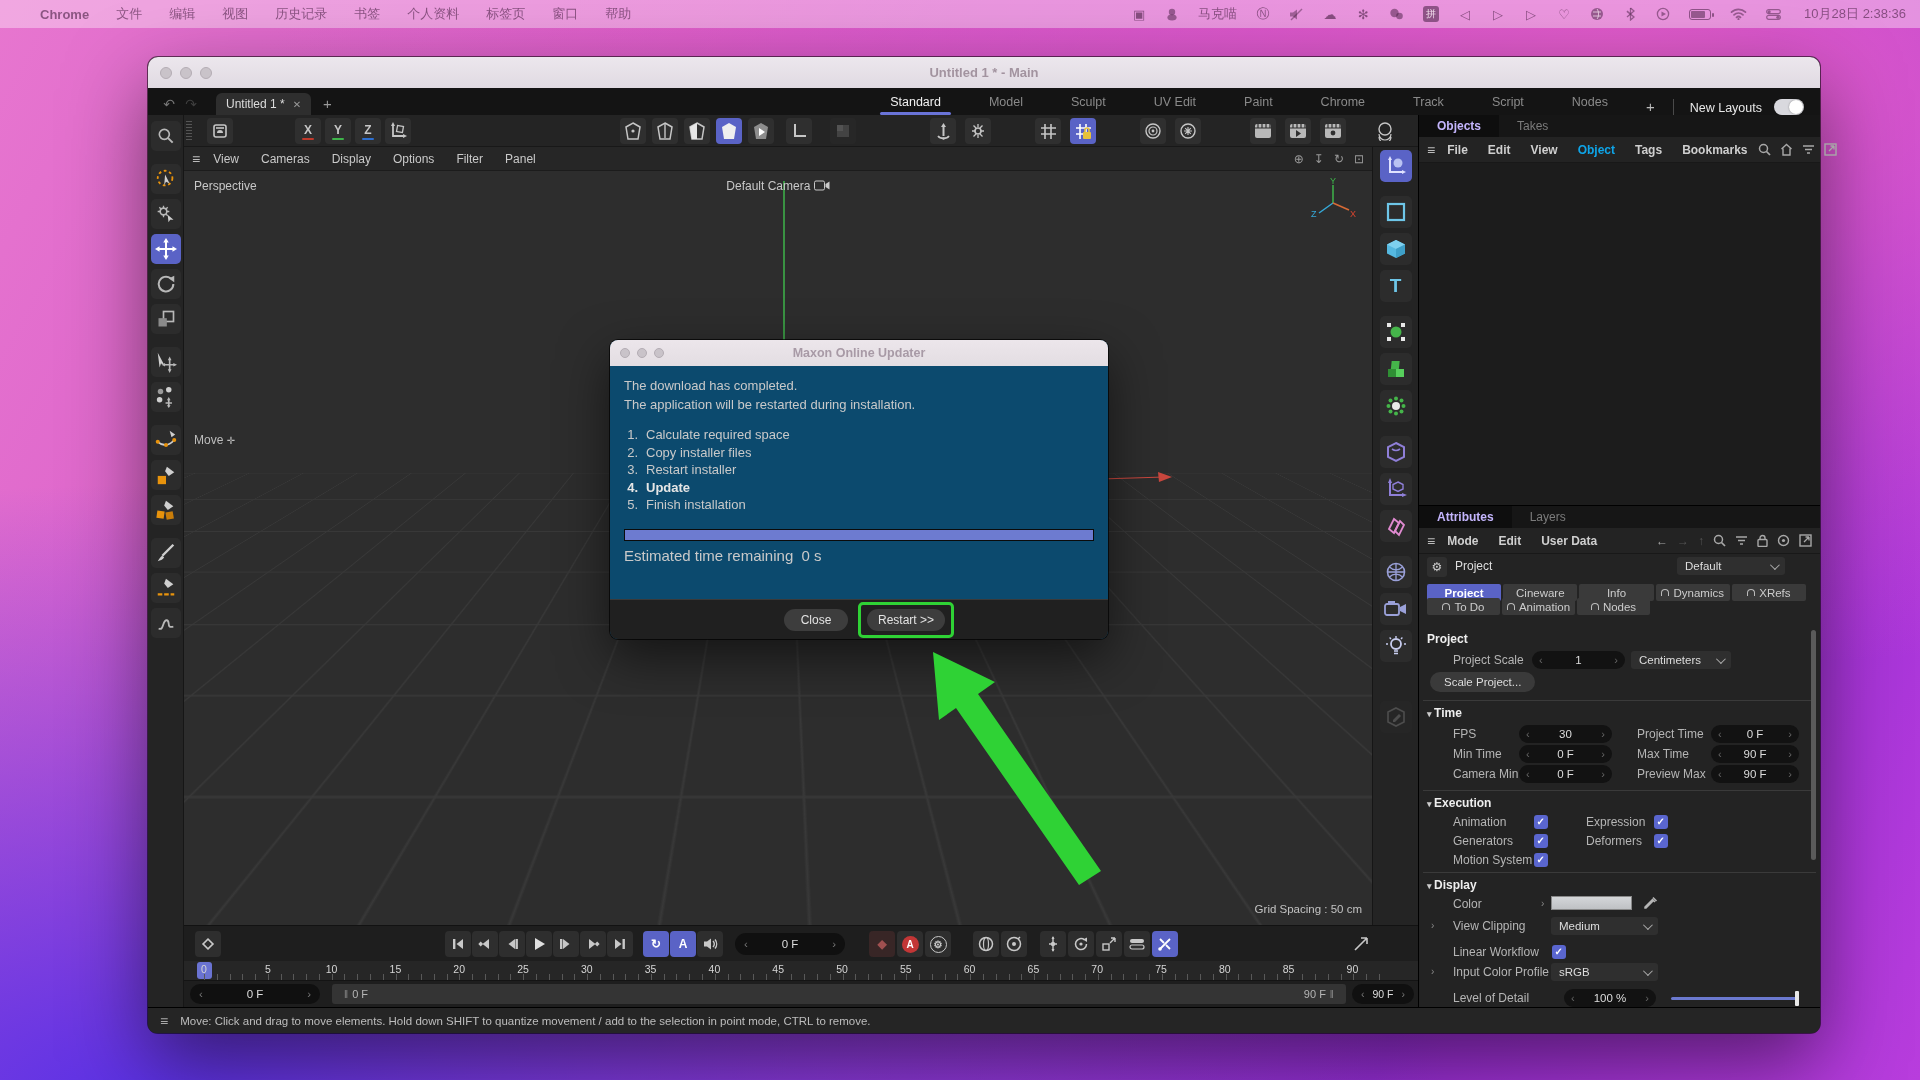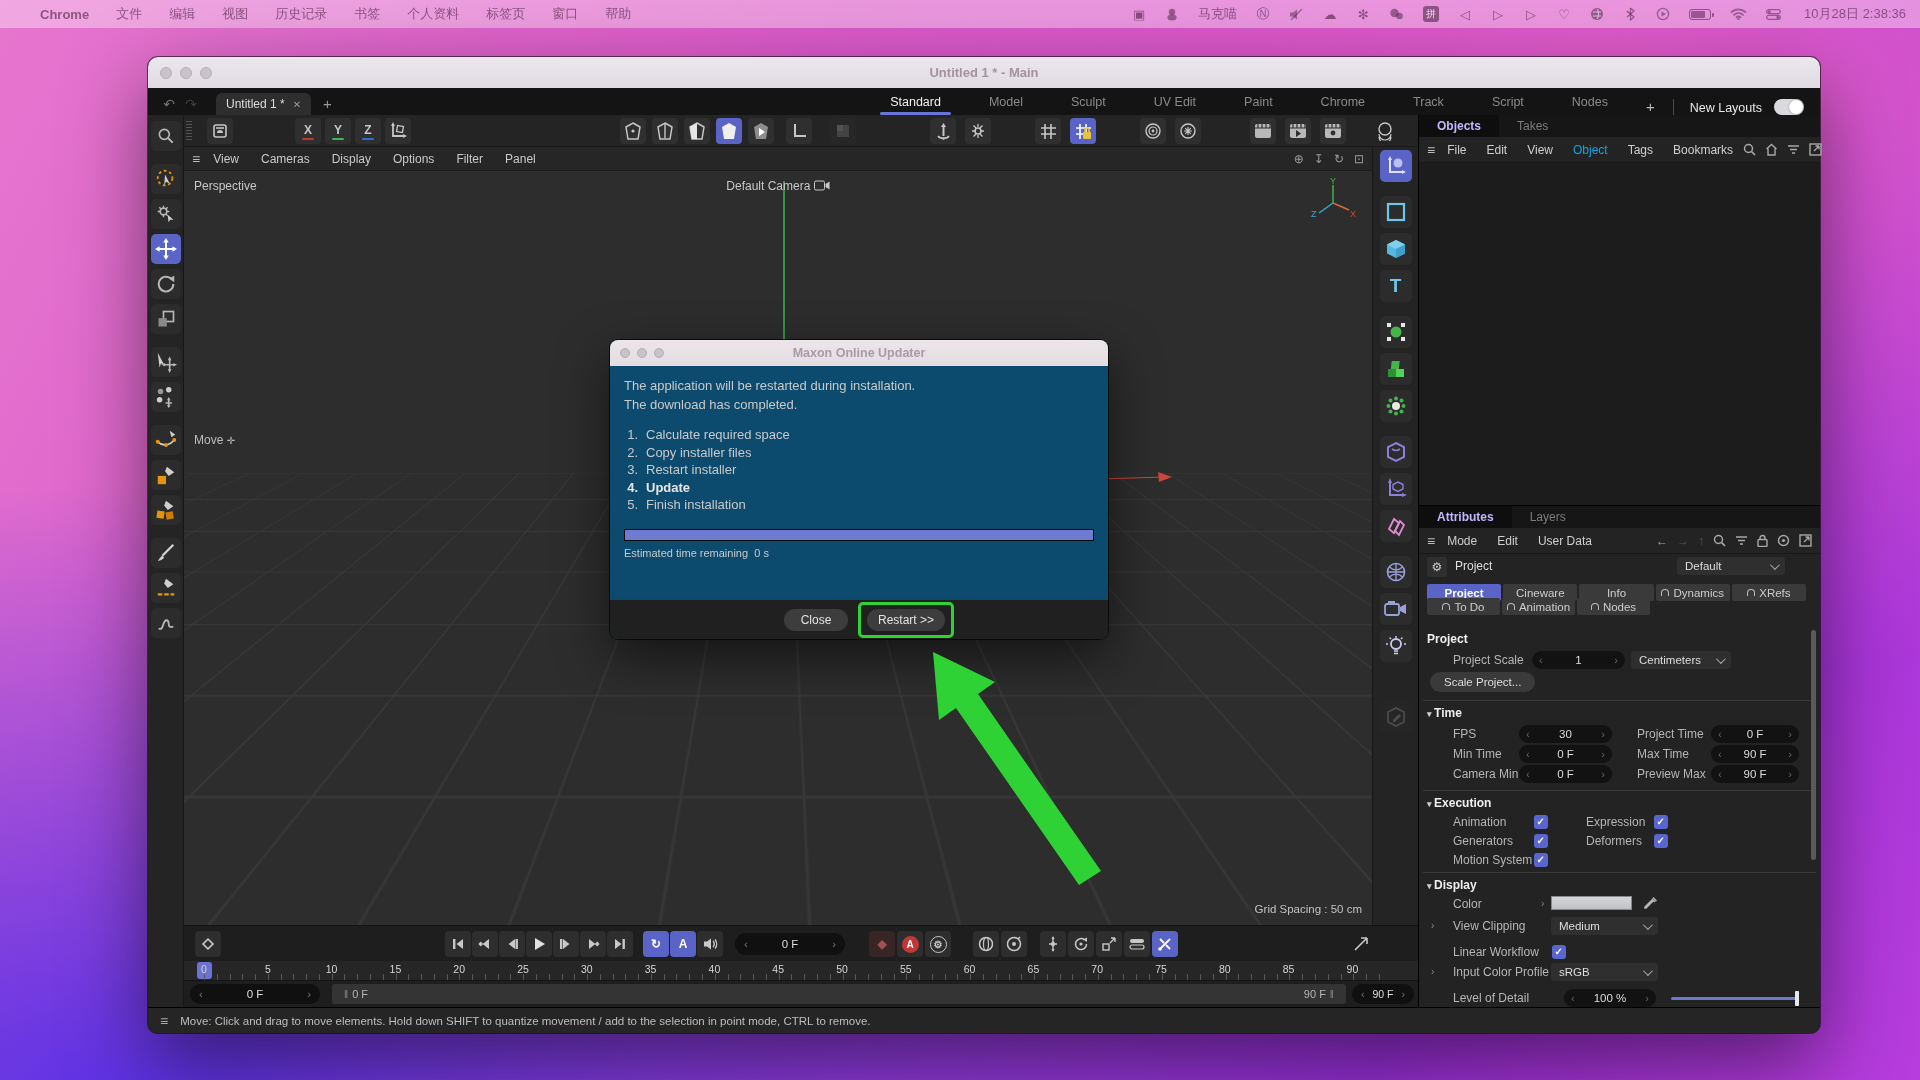--- a/index.html
+++ b/index.html
@@ -105,21 +105,21 @@
   .rangepill{position:absolute;top:3px;height:20px;background:#101010;border-radius:10px;color:#ddd;font-size:11.5px;display:flex;align-items:center;justify-content:center;}
   .rangebar{position:absolute;left:148px;top:3px;width:1014px;height:20px;background:#343434;border-radius:3px;color:#b5b5b5;font-size:11px;display:flex;align-items:center;padding:0 8px;}
   .rangebar .rb-end{margin-left:auto;}
   .rb-grip{color:#8a8a8a;margin:0 4px;font-size:10px;}
   
   .rightpanel{width:402px;background:#232323;border-left:1px solid #000;display:flex;flex-direction:column;font-size:12px;}
   .ptabs{height:22px;background:#161616;display:flex;align-items:flex-end;flex:0 0 auto;}
   .ptab{height:22px;display:flex;align-items:center;padding:0 18px;color:#7c7c7c;font-size:12px;}
   .ptab.active{background:#0e0e0e;color:#c4b5fd;font-weight:bold;}
   .pmenu{height:26px;background:#232323;display:flex;align-items:center;padding:0 8px;gap:0;color:#cfcfcf;border-bottom:1px solid #181818;flex:0 0 auto;}
-  .pmenu .mi{padding:0 10px;}
+  .pmenu .mi{padding:0 10px;font-weight:bold;}
   .pmenu .burger{font-size:14px;color:#bbb;margin-right:2px;}
   .pmenu .yellow{color:#0ea5e9;}
   .pmenu-icons{margin-left:auto;display:flex;gap:9px;align-items:center;color:#a8a8a8;}
   .pmenu-icons .dim{color:#555;}
   .objects-body{flex:0 0 343px;background:#1c1c1c;border-bottom:1px solid #000;}
   .attrbody{flex:1;position:relative;background:#232323;overflow:hidden;}
   .arow{position:absolute;left:0;right:0;height:20px;}
   .albl{position:absolute;color:#b5b5b5;top:3px;}
   .sect{position:absolute;left:8px;top:2px;color:#eee;font-weight:bold;font-size:12px;}
   .sect.tri:before{content:"▾ ";font-size:9px;color:#ccc;}
@@ -154,21 +154,21 @@
   .dlg-title .light{width:10px;height:10px;}
   .dlg-title-text{position:absolute;left:0;right:0;text-align:center;font-size:12.5px;font-weight:bold;color:#a89aa6;}
   .dlg-body{padding:10px 14px 0;color:#c9c9c9;font-size:13px;}
   .dlg-line{line-height:19px;}
   .steps{margin-top:12px;}
   .steprow{display:flex;line-height:17.5px;gap:8px;}
   .steprow .num{width:14px;text-align:right;}
   .steprow.bold{font-weight:bold;color:#e6e6e6;}
   .progress{margin-top:15px;height:12px;background:#0f0f0f;border:1px solid #0b0b0b;}
   .progress i{display:block;height:100%;background:#6d7bd0;}
-  .estimated{margin-top:6px;font-size:11px;white-space:pre;}
+  .estimated{margin-top:6px;font-size:15px;white-space:pre;}
   .dlg-footer{position:absolute;left:0;right:0;bottom:0;height:40px;background:#202020;border-top:1px solid #3a3a3a;border-radius:0 0 8px 8px;}
   .dbtn{position:absolute;height:22px;background:#3d3d3d;border-radius:11px;color:#e2e2e2;font-size:12px;display:flex;align-items:center;justify-content:center;}
   .close-btn{left:174px;top:9px;width:64px;}
   .greenbox{position:absolute;left:248px;top:2px;border:3px solid #2fd235;border-radius:5px;padding:4px 6px;}
   .restart-btn{position:static;width:78px;}
   .arrow-svg{position:absolute;left:920px;top:640px;z-index:21;}
   svg{display:block;}
   text{font-family:"Liberation Sans",sans-serif;}
 </style>
 </head>
@@ -1112,22 +1112,22 @@
 <div class="dialog">
   <div class="dlg-title">
     <div class="lights">
       <span class="light"></span>
       <span class="light"></span>
       <span class="light"></span>
     </div>
     <div class="dlg-title-text">Maxon Online Updater</div>
   </div>
   <div class="dlg-body">
+    <div class="dlg-line">The download has completed.</div>
     <div class="dlg-line">The application will be restarted during installation.</div>
-    <div class="dlg-line">The download has completed.</div>
     <div class="steps">
         <div class="steprow">
           <span class="num">1.</span>
           <span>Calculate required space</span>
         </div>
         <div class="steprow">
           <span class="num">2.</span>
           <span>Copy installer files</span>
         </div>
         <div class="steprow">

